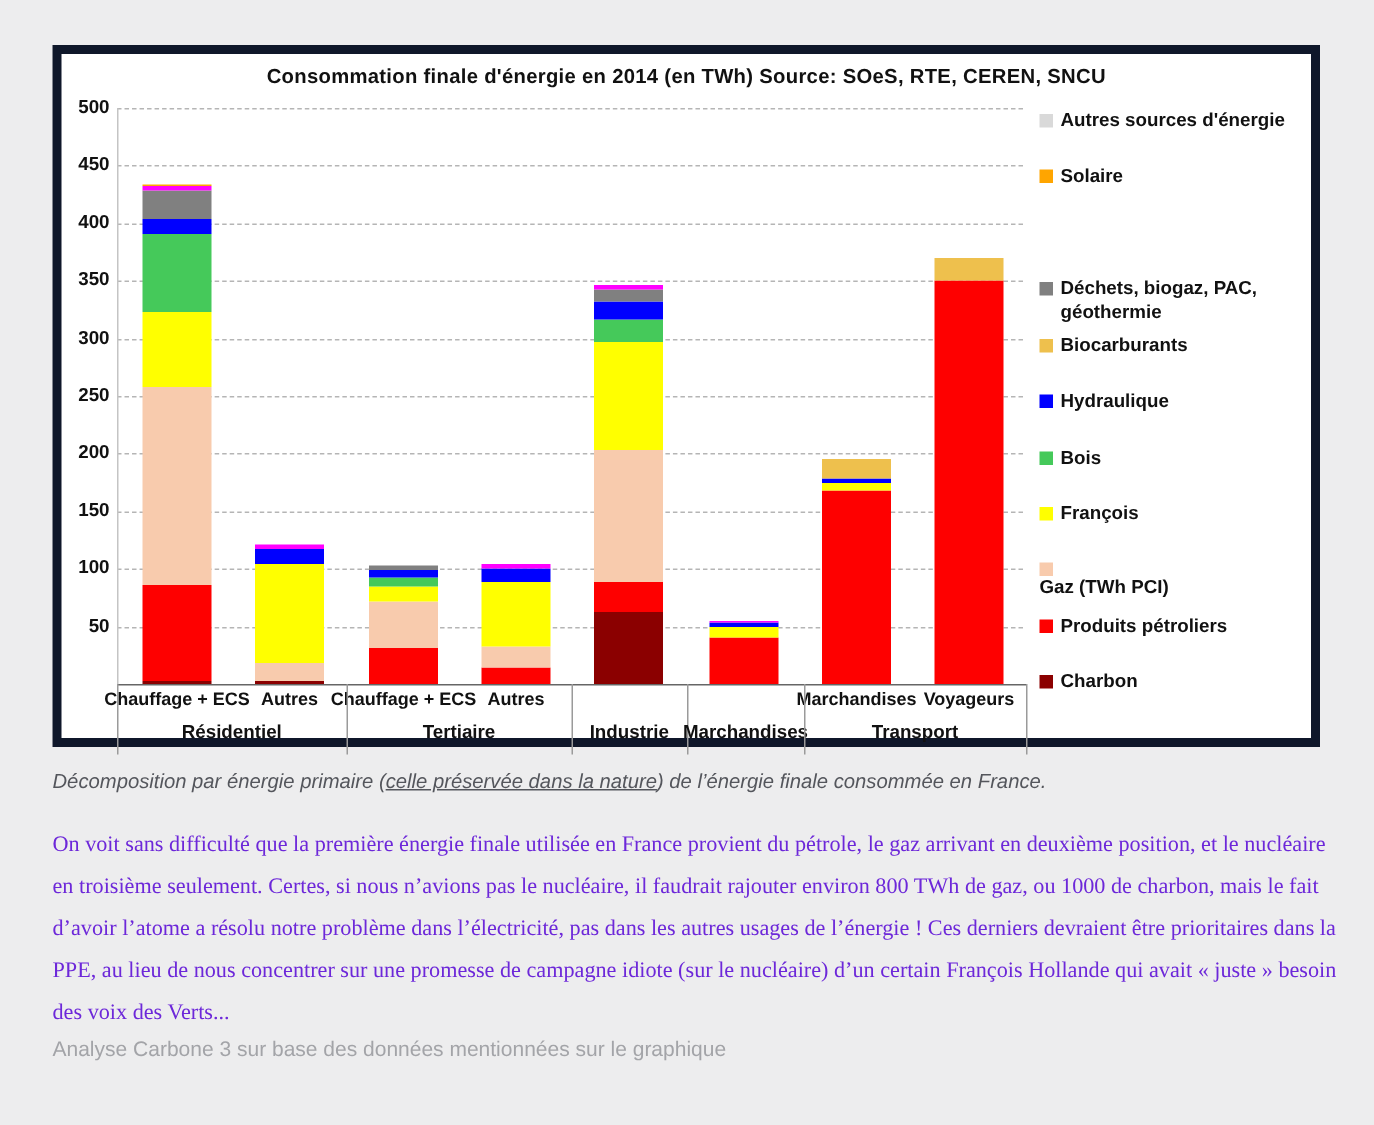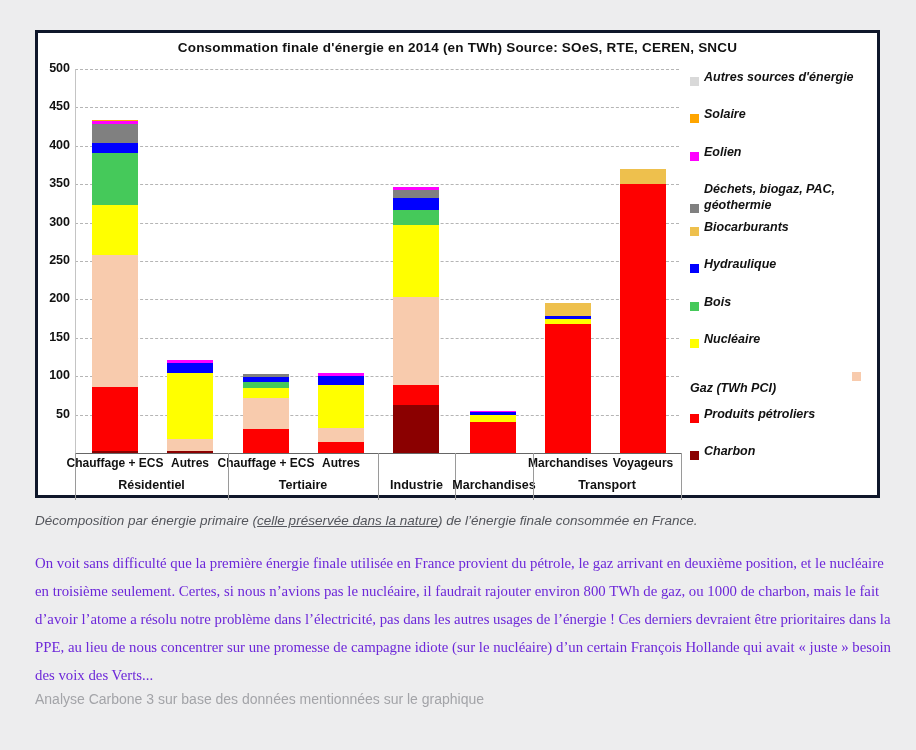--- a/index.html
+++ b/index.html
@@ -3,21 +3,21 @@
 <meta charset="utf-8">
 <style>
   html,body{margin:0;padding:0;}
   body{
     width:916px;height:750px;position:relative;overflow:hidden;
     background:#ededee;
     font-family:"Liberation Sans",sans-serif;
   }
   .chart-card{
     position:absolute;left:35px;top:30px;width:845px;height:468px;
-    background:#ffffff;border:3px solid #0f172a;box-sizing:border-box;
+    background:#ffffff;border:6px solid #0f172a;box-sizing:border-box;
   }
   .chart-title{
     position:absolute;left:0;top:7px;width:100%;text-align:center;
     font-size:13.5px;font-weight:bold;color:#111;letter-spacing:.2px;
   }
   .plot{position:absolute;left:0;top:0;width:100%;height:100%;}
   .grid-line{position:absolute;height:0;border-top:1px dashed #b5b5b5;}
   .y-tick{
     position:absolute;width:30px;text-align:right;
     font-size:12.5px;font-weight:bold;color:#111;
@@ -28,21 +28,21 @@
   .group-sep{position:absolute;width:1px;background:#9a9a9a;}
   .sub-label{
     position:absolute;text-align:center;white-space:nowrap;
     font-size:12px;font-weight:bold;color:#111;
   }
   .group-label{
     position:absolute;text-align:center;white-space:nowrap;
     font-size:12.5px;font-weight:bold;color:#111;
   }
   .legend{position:absolute;left:652px;top:0;width:190px;height:100%;}
-  .legend-item{position:absolute;display:flex;align-items:flex-end;font-style:italic;}
+  .legend-item{position:absolute;display:flex;align-items:flex-start;}
   .legend-swatch{width:9px;height:9px;flex:0 0 9px;margin-top:3px;margin-right:5px;}
   .legend-label{
     font-size:12.5px;font-weight:bold;color:#111;line-height:1.25;width:176px;
   }
   .caption{
     position:absolute;left:35px;top:513px;width:850px;
     font-style:italic;font-size:13.5px;color:#54565c;
   }
   .caption a{color:#54565c;text-decoration:underline;}
   .body-text{
@@ -145,43 +145,39 @@
     </div>
   <div class="legend" id="legend">
       <div class="legend-item" style="top: 37px;">
         <span class="legend-swatch" style="background: rgb(217, 217, 217);"></span>
         <span class="legend-label">Autres sources d'énergie</span>
       </div>
       <div class="legend-item" style="top: 74px;">
         <span class="legend-swatch" style="background: rgb(255, 165, 0);"></span>
         <span class="legend-label">Solaire</span>
       </div>
-      <div class="legend-item" style="top: 112px;">
-        <span class="legend-swatch" style="background: rgb(255, 0, 255);"></span>
-        <span class="legend-label">Eolien</span>
-      </div>
       <div class="legend-item" style="top: 149px;">
         <span class="legend-swatch" style="background: rgb(128, 128, 128);"></span>
         <span class="legend-label">Déchets, biogaz, PAC, géothermie</span>
       </div>
       <div class="legend-item" style="top: 224px;">
         <span class="legend-swatch" style="background: rgb(0, 0, 255);"></span>
         <span class="legend-label">Hydraulique</span>
       </div>
       <div class="legend-item" style="top: 187px;">
         <span class="legend-swatch" style="background: rgb(238, 192, 77);"></span>
         <span class="legend-label">Biocarburants</span>
       </div>
       <div class="legend-item" style="top: 262px;">
         <span class="legend-swatch" style="background: rgb(69, 201, 90);"></span>
         <span class="legend-label">Bois</span>
       </div>
       <div class="legend-item" style="top: 299px;">
         <span class="legend-swatch" style="background: rgb(255, 255, 0);"></span>
-        <span class="legend-label">Nucléaire</span>
+        <span class="legend-label">François</span>
       </div>
       <div class="legend-item" style="top: 336px; flex-direction: column;">
         <span class="legend-swatch" style="background: rgb(248, 203, 173);"></span>
         <span class="legend-label">Gaz (TWh PCI)</span>
       </div>
       <div class="legend-item" style="top: 374px;">
         <span class="legend-swatch" style="background: rgb(254, 0, 0);"></span>
         <span class="legend-label">Produits pétroliers</span>
       </div>
       <div class="legend-item" style="top: 411px;">

